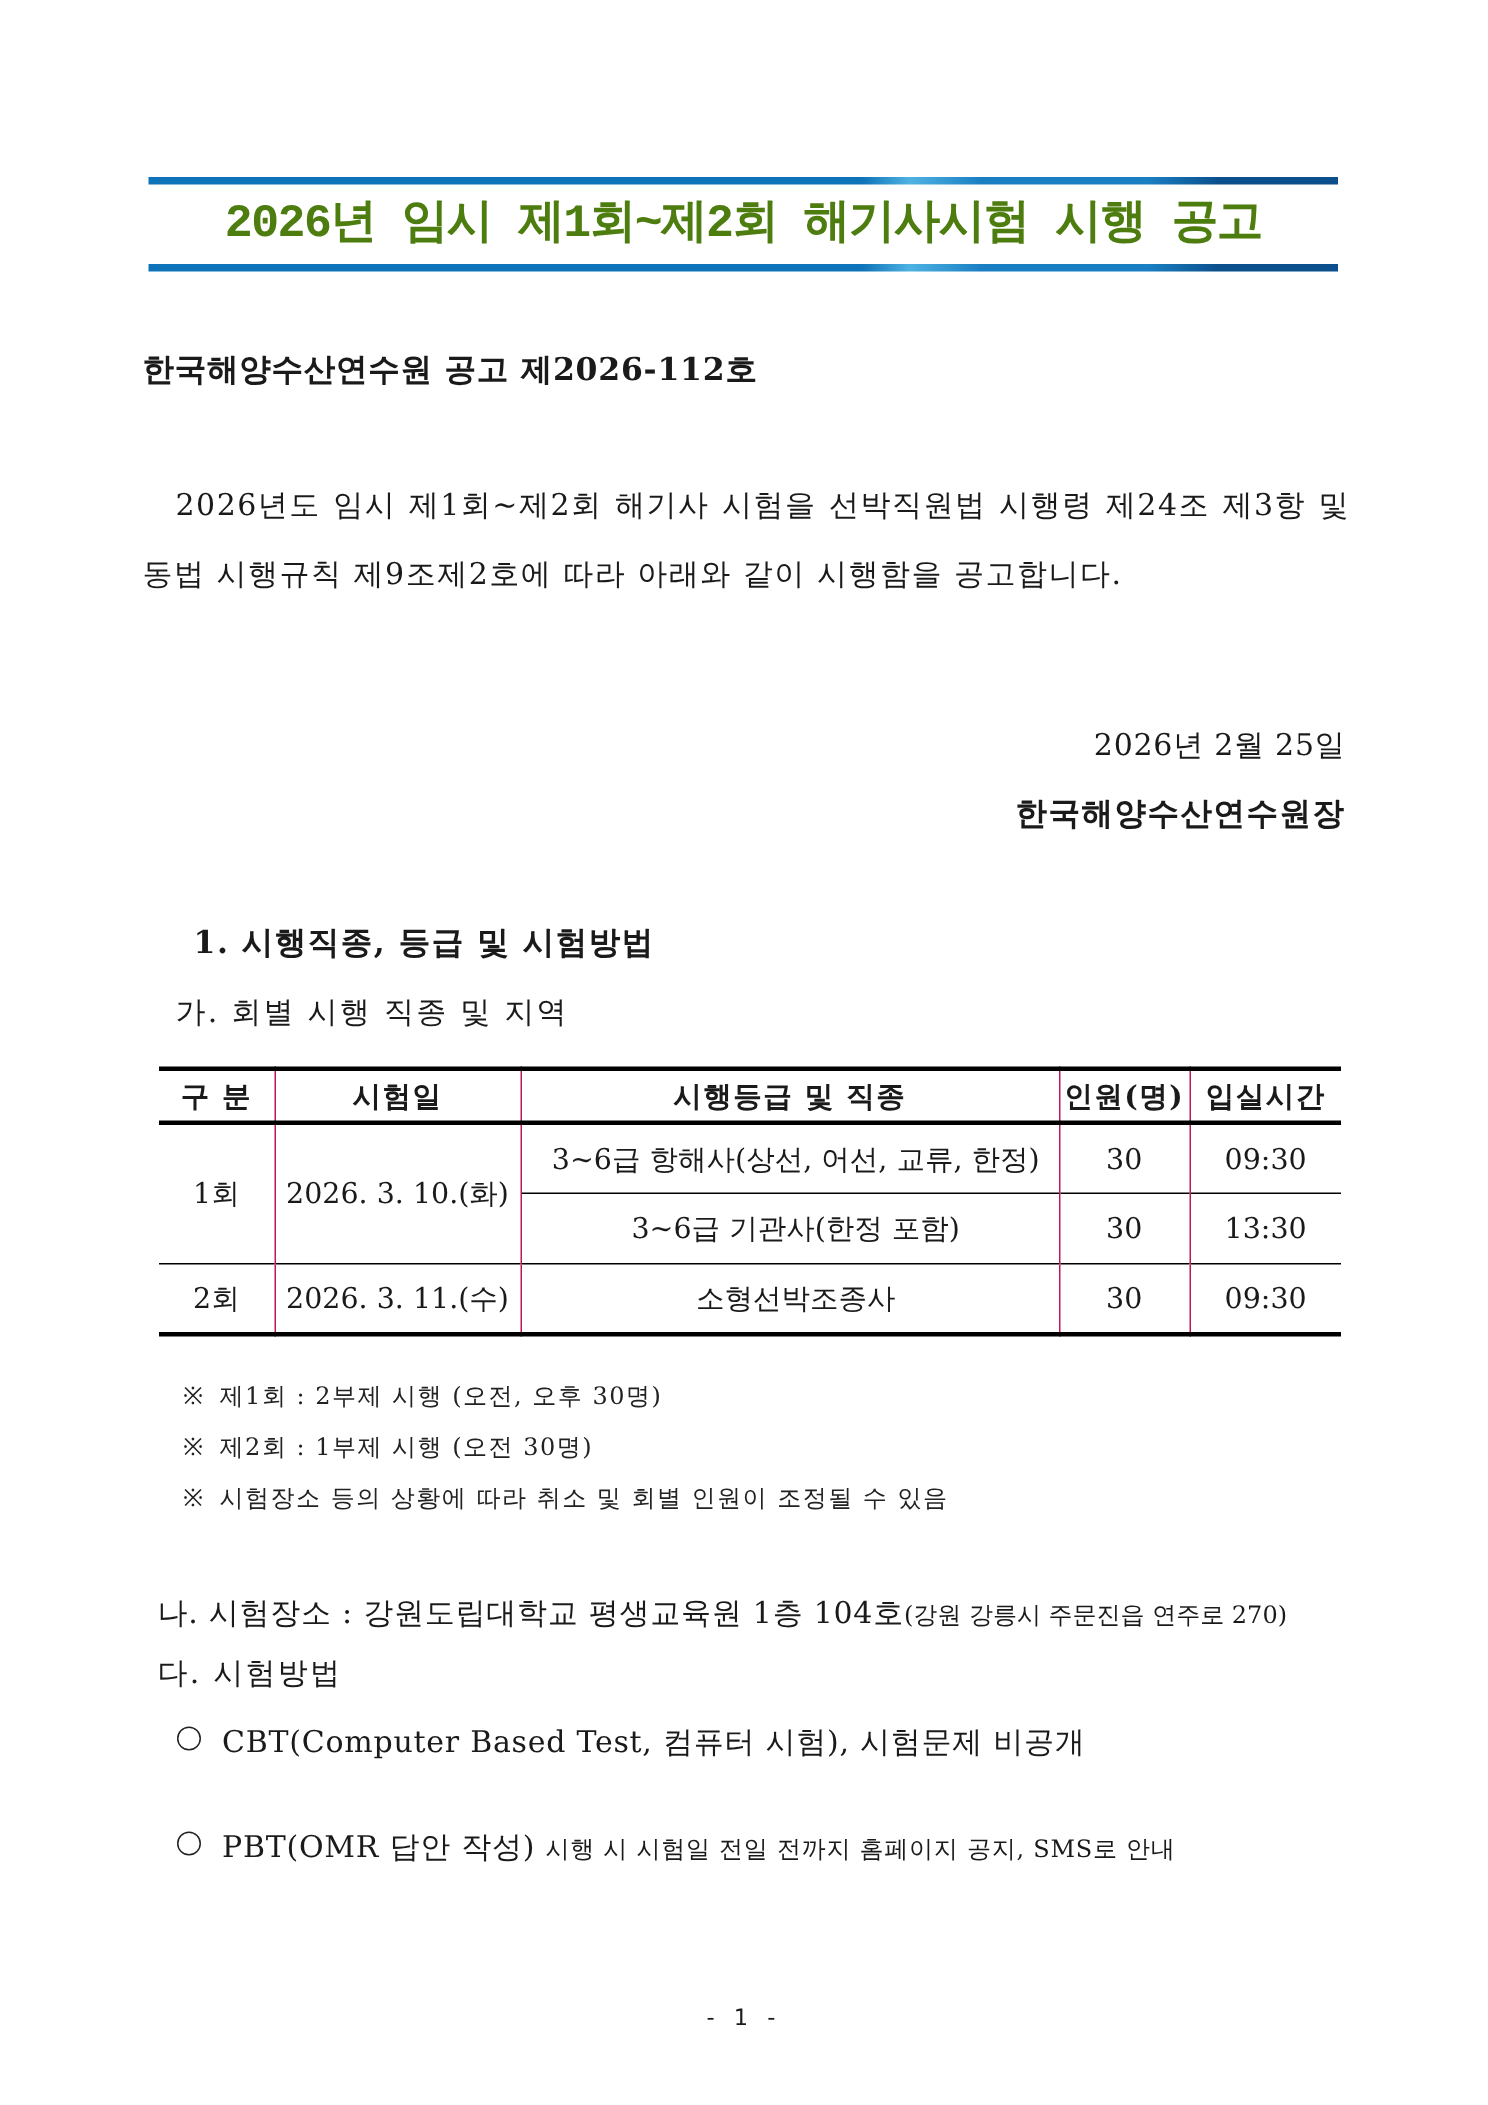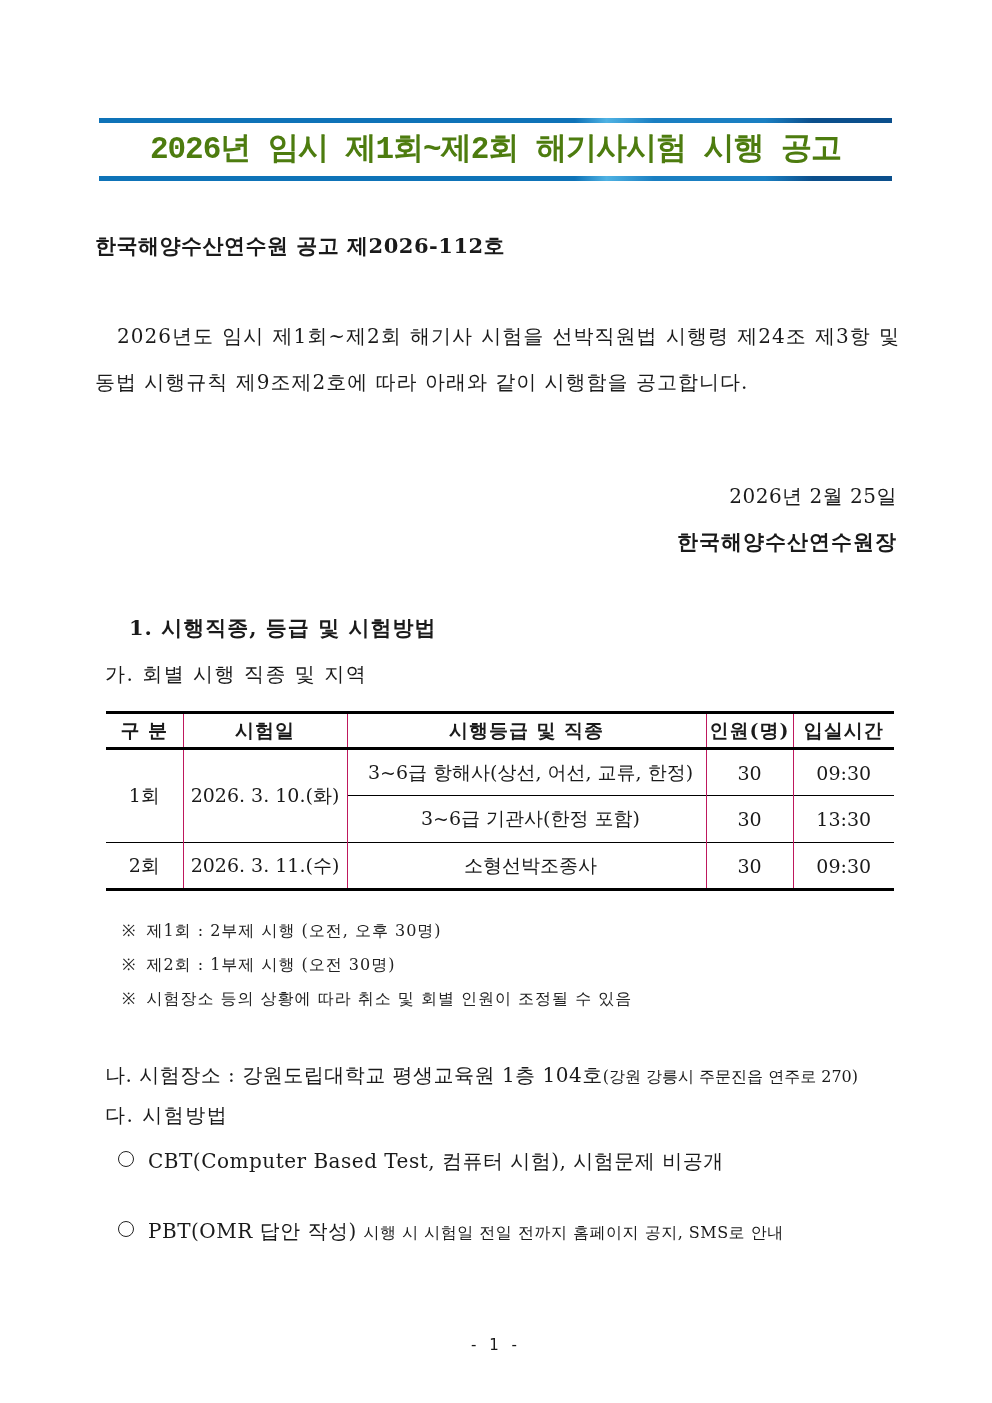--- a/index.html
+++ b/index.html
@@ -11,21 +11,21 @@
   .title { position: absolute; left: 99px; width: 793px; top: 126px; height: 48px;
            text-align: center; font-family: Liberation Mono, monospace;
            font-weight: bold; font-size: 31px; line-height: 48px; letter-spacing: -1px; color: #4d7c0f; }
   .notice-no { left: 95px; top: 232px; font-size: 21px; font-weight: bold; letter-spacing: 0.5px; }
   .body-para { left: 95px; top: 313px; width: 805px; font-size: 20px; line-height: 46px;
                text-align: justify; letter-spacing: 1px; }
   .body-para .indent { display: inline-block; width: 22px; }
   .date { right: 95px; top: 483px; font-size: 20px; letter-spacing: 0.5px; }
   .signer { right: 95px; top: 528px; font-size: 21px; font-weight: bold; letter-spacing: 1px; }
   .sec1 { left: 93px; top: 614px; font-size: 21px; font-weight: bold; letter-spacing: 1px; margin-left: 36px; }
-  .sub-a { left: 105px; top: 661px; font-size: 20px; letter-spacing: 1.5px; }
+  .sub-a { left: 117px; top: 661px; font-size: 20px; letter-spacing: 1.5px; }
   table.sched { position: absolute; left: 106px; top: 711px; width: 788px; border-collapse: collapse;
                 font-size: 19px; }
   table.sched th, table.sched td { border-left: 1px solid #be185d; padding: 0; text-align: center; }
   table.sched th:first-child, table.sched td.first { border-left: none; }
   table.sched thead tr { border-top: 3px solid #000; border-bottom: 3px solid #000; height: 36px; }
   table.sched thead th { font-weight: bold; letter-spacing: 1px; }
   table.sched tbody tr { height: 47px; border-bottom: 1px solid #000; }
   table.sched tbody tr.last { border-bottom: 3px solid #000; }
   table.sched td.left { text-align: center; padding-left: 8px; }
   .notes { left: 122px; top: 914px; font-size: 16px; line-height: 34px; letter-spacing: 1px; color: #222; }

